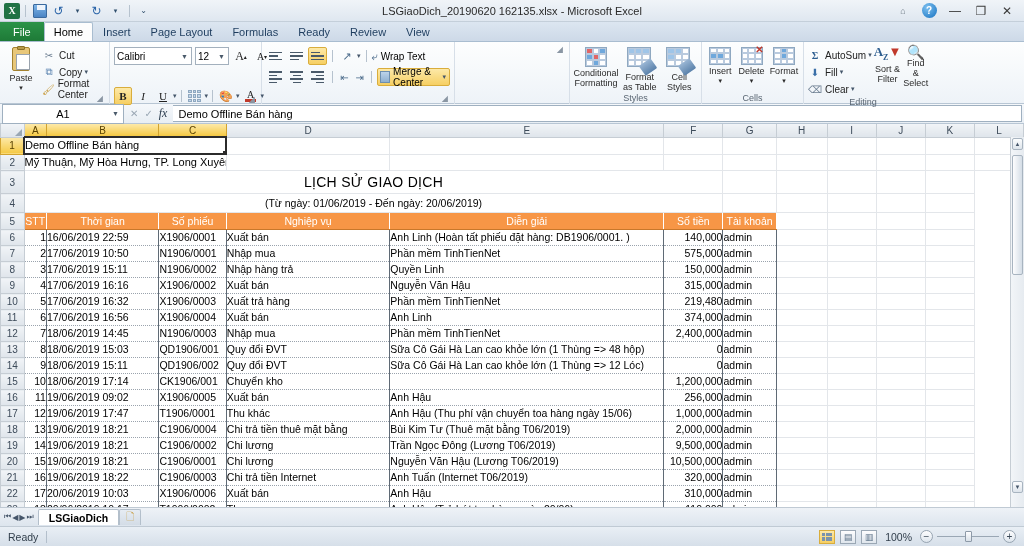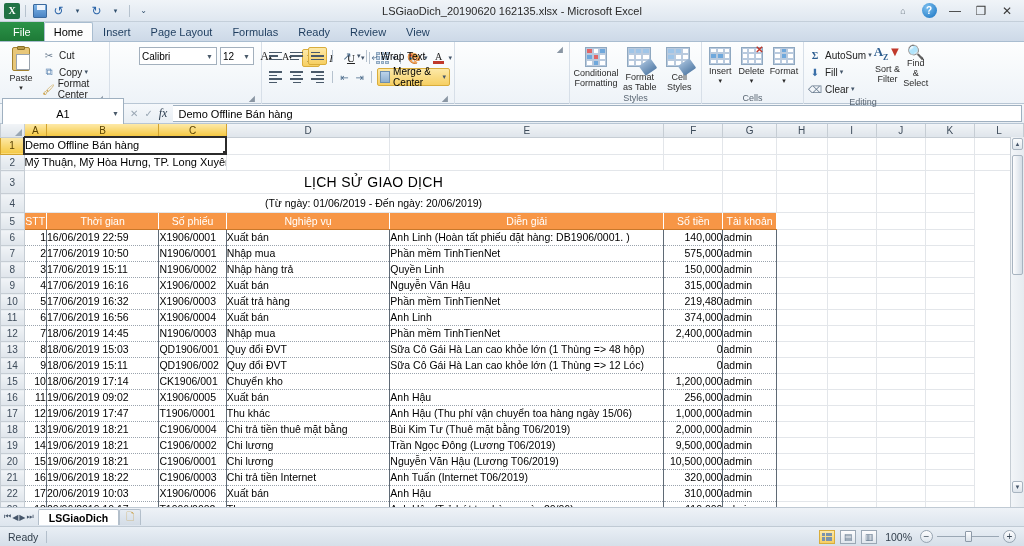--- a/index.html
+++ b/index.html
@@ -95,21 +95,21 @@
   .cellstyle-ic { width:26px;height:24px; position:relative; }
   .tbl-mini { width:24px;height:20px; border:1px solid #8fa8c0; background:#fff; display:grid;
               grid-template-columns:repeat(3,1fr); grid-template-rows:repeat(3,1fr); }
   .tbl-mini div { border:0.5px solid #b9cade; }
   .brush { position:absolute; right:-2px; bottom:-2px; width:14px;height:12px;
            background:linear-gradient(#9ab6d4,#5b82ab); transform:rotate(-35deg); border-radius:1px;}
 
   
   .fbar { height:20px; display:flex; align-items:center; background:linear-gradient(#f5f8fb,#e8eef4);
           border-bottom:1px solid #b8c6d4; }
-  .namebox { width:122px; height:31px; margin-left:2px; background:#fff; border:1px solid #9fb0c0;
+  .namebox { width:122px; height:20px; margin-left:2px; background:#fff; border:1px solid #9fb0c0;
              display:flex; align-items:center; justify-content:center; font-size:11px; position:relative; }
   .namebox .cbo-arrow { right:4px; }
   .fx-grp { display:flex; align-items:center; gap:6px; padding:0 6px; color:#4a5a6a; font-size:10px; }
   .fx-sym { font-family:"Liberation Serif",serif; font-style:italic; font-size:12px; color:#2d3e50; }
   .fbar-input { flex:1; height:17px; background:#fff; border:1px solid #9fb0c0; border-left:none;
                 display:flex; align-items:center; padding-left:5px; font-size:11px; margin-right:2px; }
 
   
   .gridwrap { flex:1; position:relative; background:#fff; overflow:hidden; display:flex; flex-direction:column; }
   .sheet { flex:1; display:flex; flex-direction:column; overflow:hidden; }
@@ -252,21 +252,21 @@
             <span>Format Center</span>
           </div>
         </div>
       </div>
       <div class="grp-label">
         <span class="dlg-launch">◢</span>
       </div>
     </div>
 
     <div class="grp" style="width:152px;">
-      <div class="grp-body" style="flex-direction:row;gap:6px;padding-top:3px;margin-left:25px;">
+      <div class="grp-body" style="flex-direction:column;gap:20px;padding-top:3px;">
         <div style="display:flex;gap:3px;align-items:center;">
           <div class="fontname">
             <span>Calibri</span>
             <span class="cbo-arrow">▼</span>
           </div>
           <div class="fontsize">
             <span>12</span>
             <span class="cbo-arrow">▼</span>
           </div>
           <div class="fbtn" style="font-size:12px;font-family:'Liberation Serif',serif;">A<sup style="font-size:6px;">▴</sup></div>

